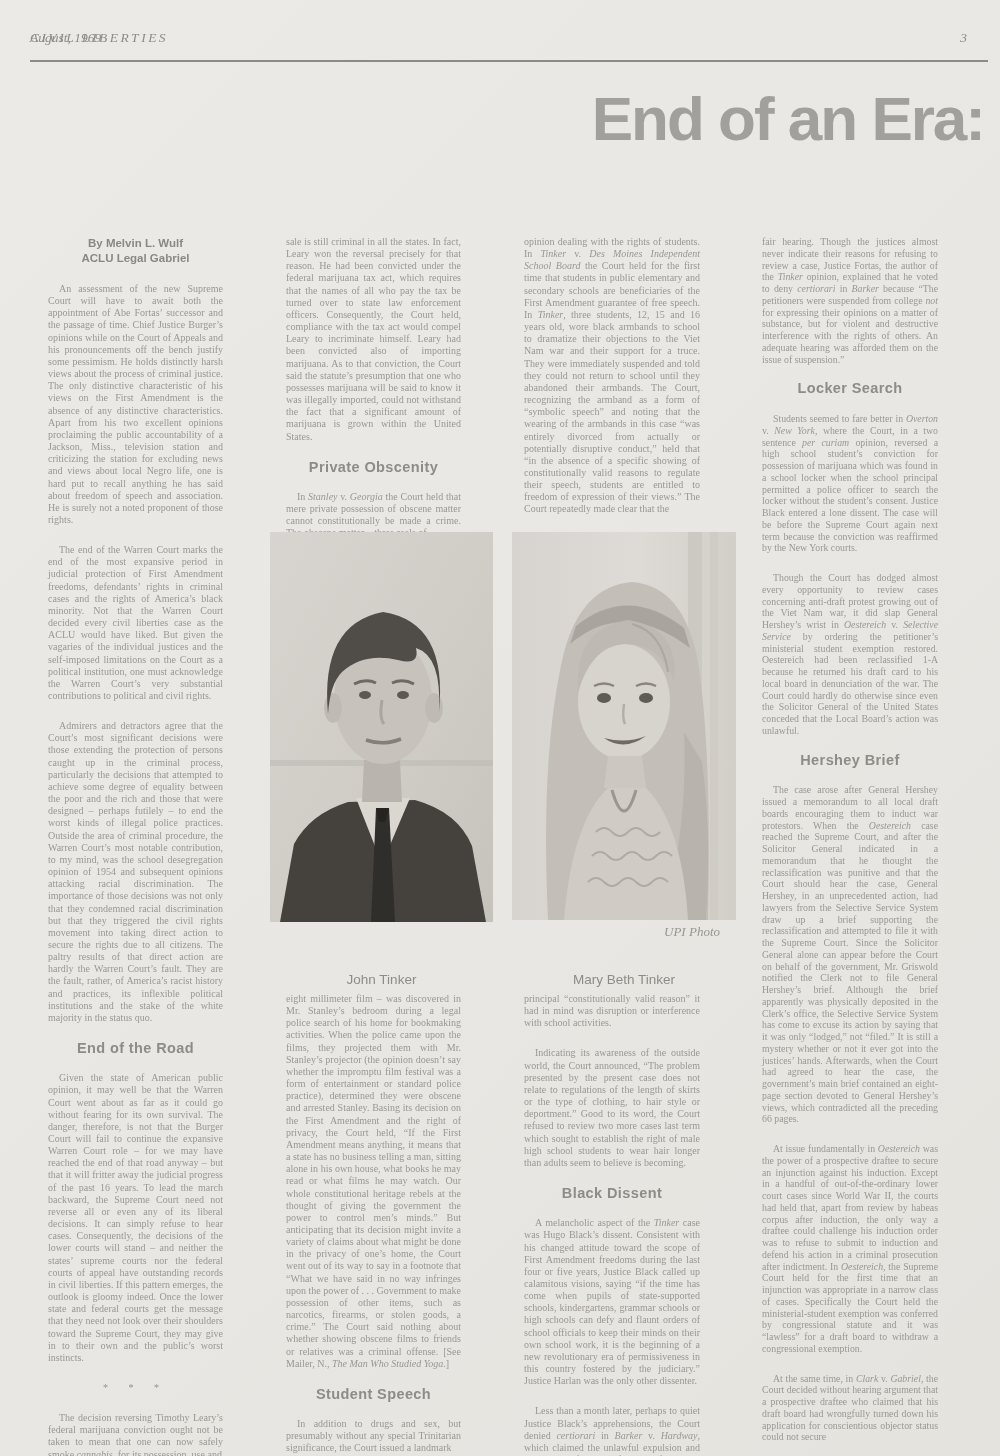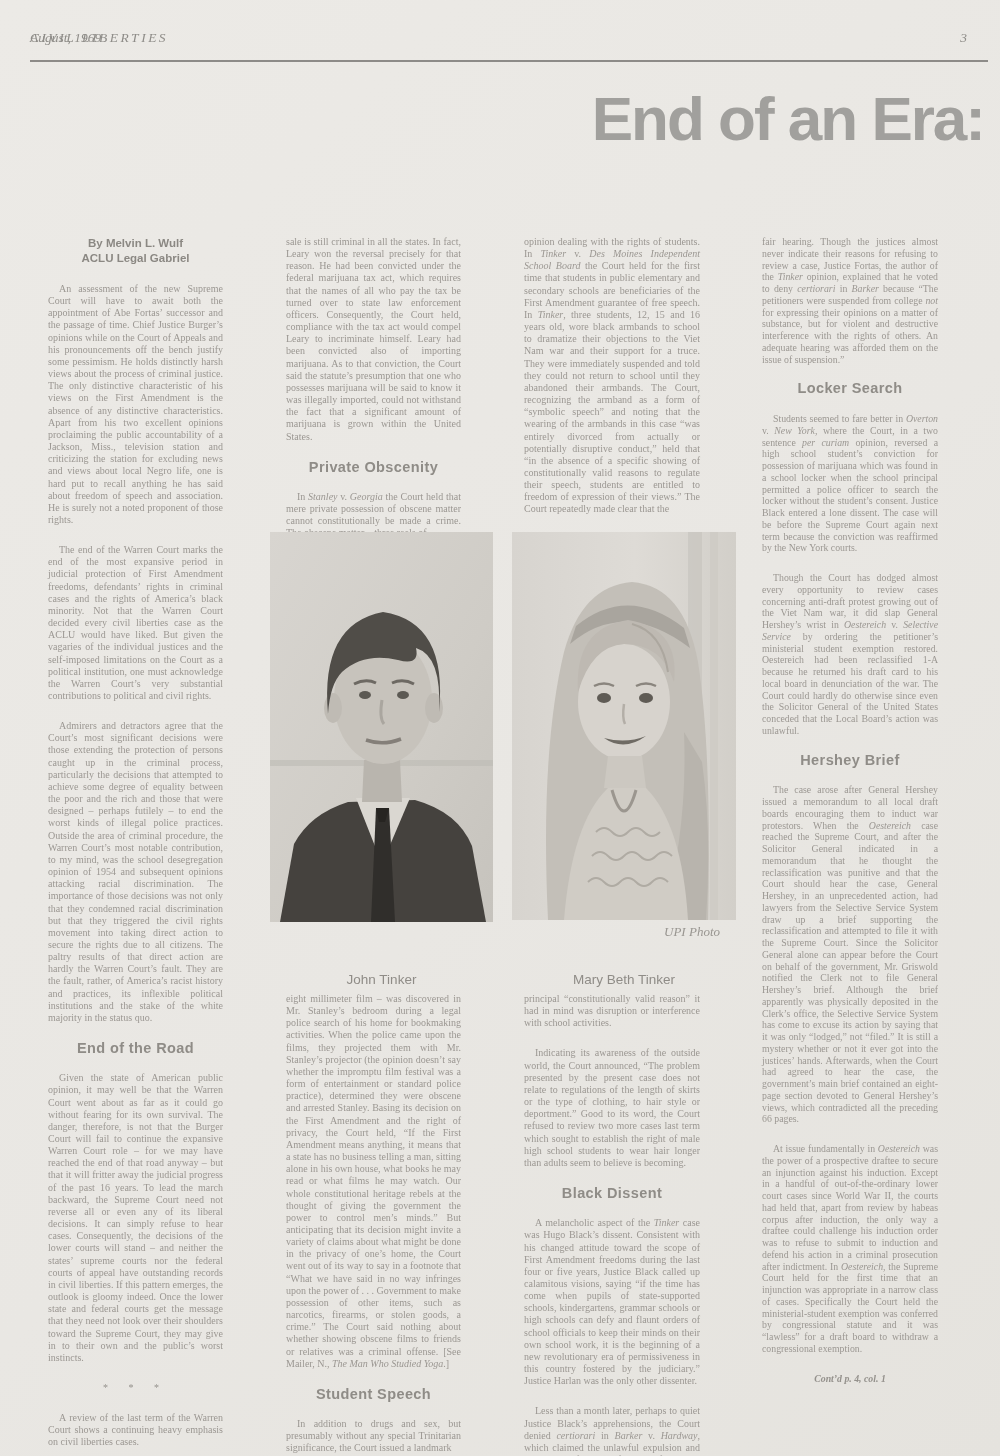--- a/index.html
+++ b/index.html
@@ -68,21 +68,20 @@
     <p class="byline">
       <span>By Melvin L. Wulf</span><br>
       <span>ACLU Legal Gabriel</span>
     </p>
     <p>An assessment of the new Supreme Court will have to await both the appointment of Abe Fortas’ successor and the passage of time. Chief Justice Burger’s opinions while on the Court of Appeals and his pronouncements off the bench justify some pessimism. He holds distinctly harsh views about the process of criminal justice. The only distinctive characteristic of his views on the First Amendment is the absence of any distinctive characteristics. Apart from his two excellent opinions proclaiming the public accountability of a Jackson, Miss., television station and criticizing the station for excluding news and views about local Negro life, one is hard put to recall anything he has said about freedom of speech and association. He is surely not a noted proponent of those rights.</p>
     <p>The end of the Warren Court marks the end of the most expansive period in judicial protection of First Amendment freedoms, defendants’ rights in criminal cases and the rights of America’s black minority. Not that the Warren Court decided every civil liberties case as the ACLU would have liked. But given the vagaries of the individual justices and the self-imposed limitations on the Court as a political institution, one must acknowledge the Warren Court’s very substantial contributions to political and civil rights.</p>
     <p>Admirers and detractors agree that the Court’s most significant decisions were those extending the protection of persons caught up in the criminal process, particularly the decisions that attempted to achieve some degree of equality between the poor and the rich and those that were designed – perhaps futilely – to end the worst kinds of illegal police practices. Outside the area of criminal procedure, the Warren Court’s most notable contribution, to my mind, was the school desegregation opinion of 1954 and subsequent opinions attacking racial discrimination. The importance of those decisions was not only that they condemned racial discrimination but that they triggered the civil rights movement into taking direct action to secure the rights due to all citizens. The paltry results of that direct action are hardly the Warren Court’s fault. They are the fault, rather, of America’s racist history and practices, its inflexible political institutions and the stake of the white majority in the status quo.</p>
     <p class="sect">End of the Road</p>
     <p>Given the state of American public opinion, it may well be that the Warren Court went about as far as it could go without fearing for its own survival. The danger, therefore, is not that the Burger Court will fail to continue the expansive Warren Court role – for we may have reached the end of that road anyway – but that it will fritter away the judicial progress of the past 16 years. To lead the march backward, the Supreme Court need not reverse all or even any of its liberal decisions. It can simply refuse to hear cases. Consequently, the decisions of the lower courts will stand – and neither the states’ supreme courts nor the federal courts of appeal have outstanding records in civil liberties. If this pattern emerges, the outlook is gloomy indeed. Once the lower state and federal courts get the message that they need not look over their shoulders toward the Supreme Court, they may give in to their own and the public’s worst instincts.</p>
     <p class="stars">* * *</p>
-    <p>A review of the last term of the Warren Court shows a continuing heavy emphasis on civil liberties cases.</p>
     <p>The decision reversing Timothy Leary’s federal marijuana conviction ought not be taken to mean that one can now safely smoke <i>cannabis</i>, for its possession, use and</p>
   </div>
 
   <div class="col" id="col2t">
     <p class="cont">sale is still criminal in all the states. In fact, Leary won the reversal precisely for that reason. He had been convicted under the federal marijuana tax act, which requires that the names of all who pay the tax be turned over to state law enforcement officers. Consequently, the Court held, compliance with the tax act would compel Leary to incriminate himself. Leary had been convicted also of importing marijuana. As to that conviction, the Court said the statute’s presumption that one who possesses marijuana will be said to know it was illegally imported, could not withstand the fact that a significant amount of marijuana is grown within the United States.</p>
     <p class="sect">Private Obscenity</p>
     <p>In <i>Stanley</i> v. <i>Georgia</i> the Court held that mere private possession of obscene matter cannot constitutionally be made a crime. The obscene matter – three reels of</p>
   </div>
 
   <div class="col" id="col3t">
@@ -90,20 +89,21 @@
   </div>
 
   <div class="col" id="col4">
     <p class="cont">fair hearing. Though the justices almost never indicate their reasons for refusing to review a case, Justice Fortas, the author of the <i>Tinker</i> opinion, explained that he voted to deny <i>certiorari</i> in <i>Barker</i> because “The petitioners were suspended from college <i>not</i> for expressing their opinions on a matter of substance, but for violent and destructive interference with the rights of others. An adequate hearing was afforded them on the issue of suspension.”</p>
     <p class="sect">Locker Search</p>
     <p>Students seemed to fare better in <i>Overton</i> v. <i>New York</i>, where the Court, in a two sentence <i>per curiam</i> opinion, reversed a high school student’s conviction for possession of marijuana which was found in a school locker when the school principal permitted a police officer to search the locker without the student’s consent. Justice Black entered a lone dissent. The case will be before the Supreme Court again next term because the conviction was reaffirmed by the New York courts.</p>
     <p>Though the Court has dodged almost every opportunity to review cases concerning anti-draft protest growing out of the Viet Nam war, it did slap General Hershey’s wrist in <i>Oestereich</i> v. <i>Selective Service</i> by ordering the petitioner’s ministerial student exemption restored. Oestereich had been reclassified 1-A because he returned his draft card to his local board in denunciation of the war. The Court could hardly do otherwise since even the Solicitor General of the United States conceded that the Local Board’s action was unlawful.</p>
     <p class="sect">Hershey Brief</p>
     <p>The case arose after General Hershey issued a memorandum to all local draft boards encouraging them to induct war protestors. When the <i>Oestereich</i> case reached the Supreme Court, and after the Solicitor General indicated in a memorandum that he thought the reclassification was punitive and that the Court should hear the case, General Hershey, in an unprecedented action, had lawyers from the Selective Service System draw up a brief supporting the reclassification and attempted to file it with the Supreme Court. Since the Solicitor General alone can appear before the Court on behalf of the government, Mr. Griswold notified the Clerk not to file General Hershey’s brief. Although the brief apparently was physically deposited in the Clerk’s office, the Selective Service System has come to excuse its action by saying that it was only “lodged,” not “filed.” It is still a mystery whether or not it ever got into the justices’ hands. Afterwards, when the Court had agreed to hear the case, the government’s main brief contained an eight-page section devoted to General Hershey’s views, which contradicted all the preceding 66 pages.</p>
     <p>At issue fundamentally in <i>Oestereich</i> was the power of a prospective draftee to secure an injunction against his induction. Except in a handful of out-of-the-ordinary lower court cases since World War II, the courts had held that, apart from review by habeas corpus after induction, the only way a draftee could challenge his induction order was to refuse to submit to induction and defend his action in a criminal prosecution after indictment. In <i>Oestereich</i>, the Supreme Court held for the first time that an injunction was appropriate in a narrow class of cases. Specifically the Court held the ministerial-student exemption was conferred by congressional statute and it was “lawless” for a draft board to withdraw a congressional exemption.</p>
+    <p>At the same time, in <i>Clark</i> v. <i>Gabriel</i>, the Court decided without hearing argument that a prospective draftee who claimed that his draft board had wrongfully turned down his application for conscientious objector status could not secure</p>
     <p class="contd">Cont’d p. 4, col. 1</p>
   </div>
 
   <figure class="photo" id="photo-john" style="margin:0;">
     <svg viewBox="0 0 223 390" preserveAspectRatio="none">
       <defs>
         <linearGradient id="jbg" x1="0" y1="0" x2="1" y2="1">
           <stop offset="0" stop-color="#d8d5d0"></stop>
             <stop offset="0.6" stop-color="#cfccc6"></stop>
             <stop offset="1" stop-color="#c6c3bd"></stop>

